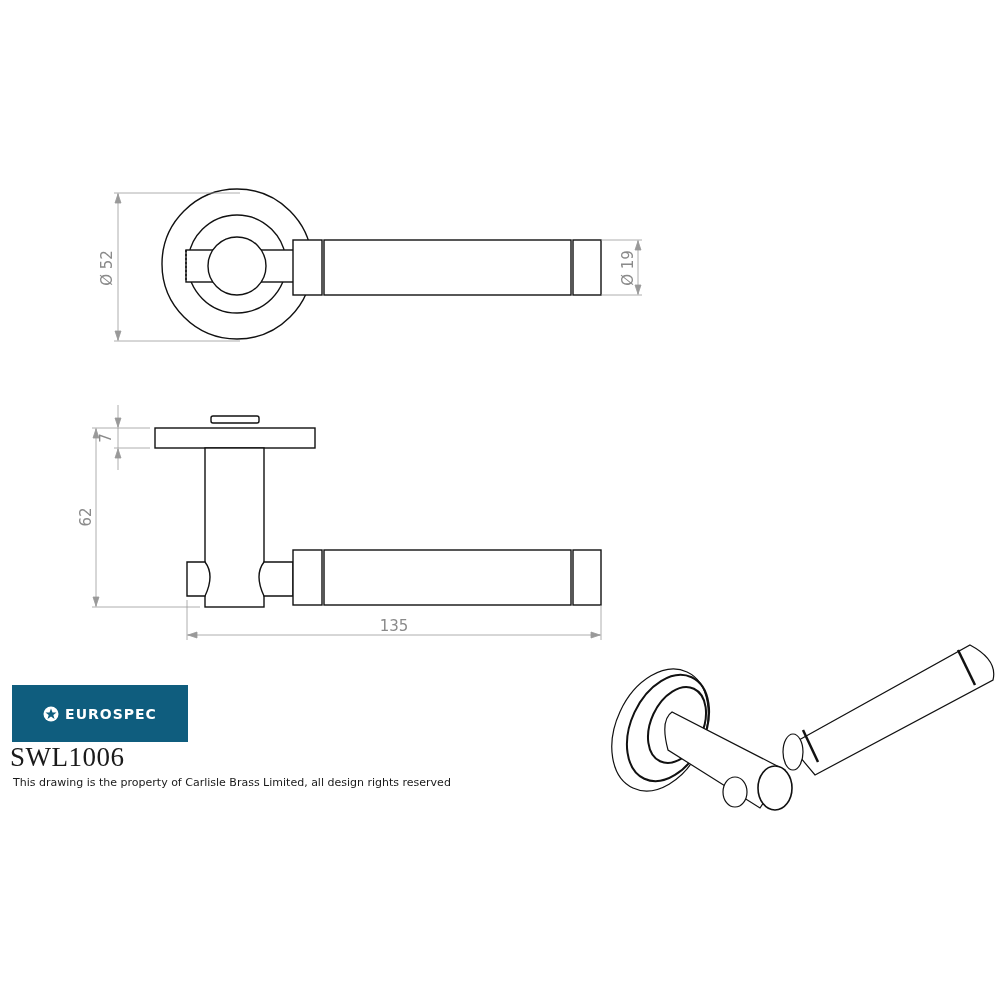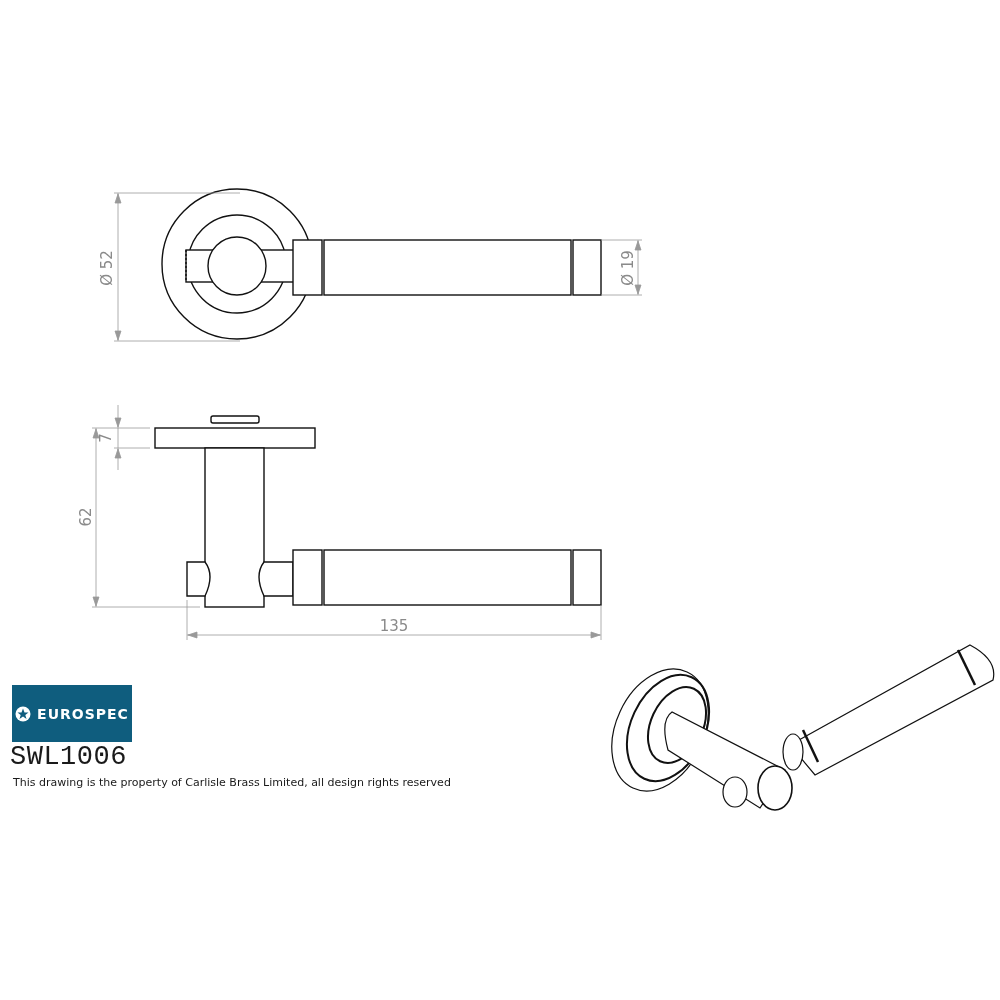--- a/index.html
+++ b/index.html
@@ -1,22 +1,22 @@
 <!DOCTYPE html>
 <html><head>
 <meta charset="utf-8">
 <style>
   html, body { margin:0; padding:0; background:#ffffff; }
   body { width:1000px; height:1000px; position:relative; overflow:hidden; font-family:"DejaVu Sans", sans-serif; }
   #drawing { position:absolute; left:0; top:0; width:1000px; height:1000px; }
   .dim-text { font-family:"DejaVu Sans", sans-serif; font-size:15px; fill:#8a8a8a; }
-  .logo { position:absolute; left:12px; top:685px; width:120px; height:57px; background:#0f5d7e; display:flex; align-items:center; justify-content:center; gap:6px; }
+  .logo { position:absolute; left:12px; top:685px; width:176px; height:57px; background:#0f5d7e; display:flex; align-items:center; justify-content:center; gap:6px; }
   .logo-text { color:#ffffff; font-family:"DejaVu Sans", sans-serif; font-weight:bold; font-size:14px; letter-spacing:1px; }
   .logo-icon { width:16px; height:16px; }
-  .model { position:absolute; left:10px; top:742px; font-family:Liberation Mono, monospace; font-size:27px; color:#1a1a1a; font-weight:300; letter-spacing:0.5px; }
+  .model { position:absolute; left:10px; top:742px; font-family:Liberation Serif, serif; font-size:27px; color:#1a1a1a; font-weight:300; letter-spacing:0.5px; }
   .copyright { position:absolute; left:13px; top:776px; font-family:"DejaVu Sans", sans-serif; font-size:11px; color:#1a1a1a; }
 </style>
 </head>
 <body>
 
 <svg id="drawing" viewBox="0 0 1000 1000" xmlns="http://www.w3.org/2000/svg">
 
   <g stroke="#111" fill="none" stroke-width="1.4">
     <circle cx="237" cy="264" r="75"></circle>
     <circle cx="237" cy="264" r="49"></circle>

